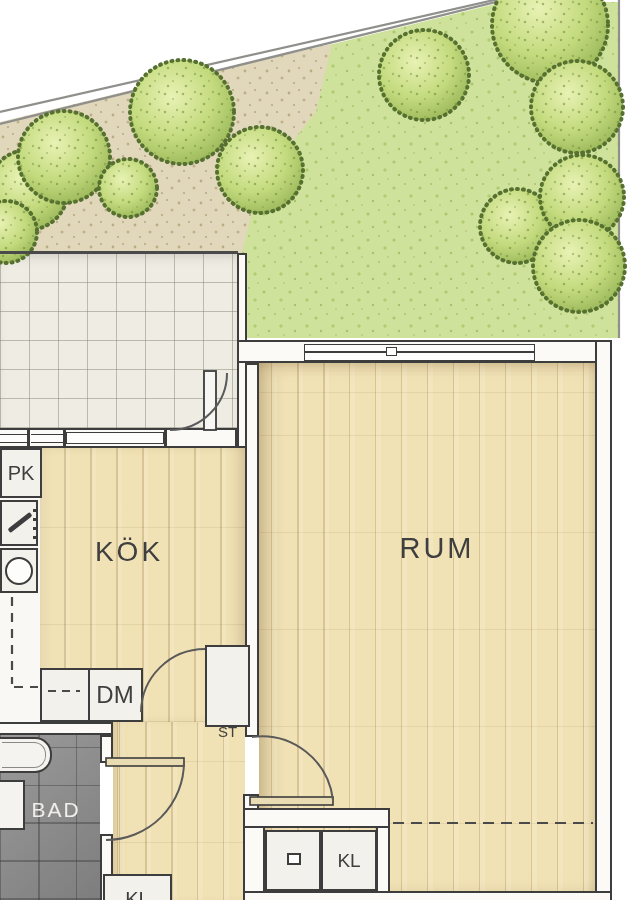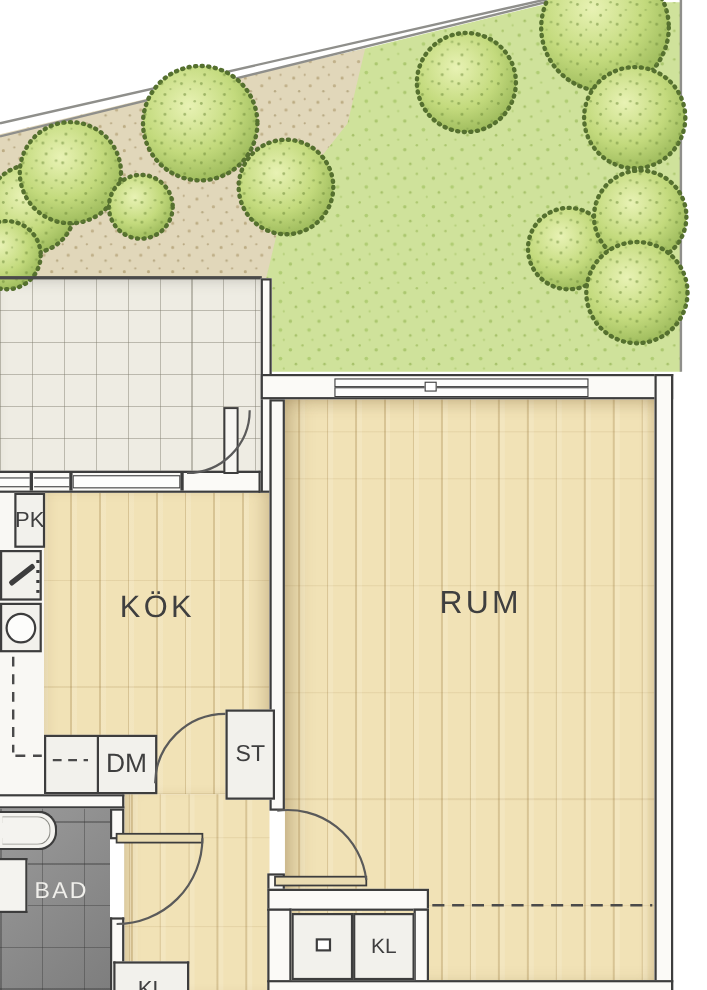--- a/index.html
+++ b/index.html
@@ -171,38 +171,38 @@
   <div class="abs wall" style="left:245px;top:363px;width:14px;height:374px;"></div>
   <div class="abs wall" style="left:243px;top:794px;width:16px;height:16px;"></div>
   <div class="abs wall" style="left:243px;top:808px;width:147px;height:20px;"></div>
   <div class="abs wall" style="left:243px;top:826px;width:22px;height:74px;border-bottom:none;"></div>
   <div class="abs wall" style="left:376px;top:826px;width:14px;height:67px;"></div>
   <div class="abs wall" style="left:243px;top:891px;width:369px;height:9px;border-bottom:none;"></div>
   <div class="abs wall" style="left:0;top:722px;width:113px;height:13px;border-left:none;"></div>
   <div class="abs wall" style="left:100px;top:735px;width:13px;height:28px;"></div>
   <div class="abs wall" style="left:100px;top:834px;width:13px;height:66px;border-bottom:none;"></div>
 
-  <div class="abs fix" style="left:13px;top:448px;width:28px;height:50px;">
+  <div class="abs fix" style="left:0;top:448px;width:42px;height:50px;">
     <div class="fix-label" style="font-size:20px;">PK</div>
   </div>
   <div class="abs fix" style="left:0;top:500px;width:38px;height:46px;">
     <div class="abs" style="left:4px;top:18px;width:28px;height:5px;background:#3d3d3d;transform:rotate(-38deg);border-radius:2px;"></div>
     <div class="abs" style="left:31px;top:5px;width:3px;height:32px;background:repeating-linear-gradient(0deg,#3d3d3d 0 3px,transparent 3px 9px);"></div>
   </div>
   <div class="abs fix" style="left:0;top:548px;width:38px;height:45px;">
     <div class="abs" style="left:3px;top:7px;width:28px;height:28px;border:2px solid #3d3d3d;border-radius:50%;box-sizing:border-box;background:#fdfdfb;"></div>
   </div>
   <div class="abs fix" style="left:40px;top:668px;width:103px;height:54px;">
     <div class="abs" style="left:46px;top:0;width:2px;height:100%;background:#3d3d3d;"></div>
     <div class="abs" style="left:48px;top:0;width:50px;height:100%;">
       <div class="fix-label" style="font-size:24px;">DM</div>
     </div>
   </div>
   <div class="abs fix" style="left:205px;top:645px;width:45px;height:82px;">
-    <div class="fix-label" style="font-size:21px;">ST</div>
+    <div class="fix-label" style="font-size:15px;margin-top:45px;">ST</div>
   </div>
 
   <div class="abs" style="left:0;top:737px;width:52px;height:36px;background:#f4f3ef;border:2.5px solid #3d3d3d;border-left:none;border-radius:0 17px 17px 0;box-sizing:border-box;">
     <div class="abs" style="left:2px;top:3px;right:4px;bottom:3px;border:1.5px solid #8a8a84;border-left:none;border-radius:0 12px 12px 0;"></div>
   </div>
   <div class="abs" style="left:0;top:780px;width:25px;height:50px;background:#f4f3ef;border:2.5px solid #3d3d3d;border-left:none;box-sizing:border-box;"></div>
 
   <div class="abs fix" style="left:265px;top:830px;width:56px;height:61px;border-width:2px;">
     <div class="abs" style="left:20px;top:21px;width:14px;height:12px;border:2.5px solid #3d3d3d;box-sizing:border-box;background:#fff;"></div>
   </div>
@@ -226,17 +226,17 @@
 
     <rect x="106" y="758" width="78" height="8" fill="#eadcb2" stroke="#3d3d3d" stroke-width="1.6"></rect>
     <path d="M 184,762 A 78 78 0 0 1 106,840" fill="none" stroke="#5a5a5a" stroke-width="2"></path>
 
     <line x1="393" y1="823" x2="593" y2="823" stroke="#4a4a4a" stroke-width="2.2" stroke-dasharray="11 7"></line>
     <line x1="12" y1="597" x2="12" y2="684" stroke="#4a4a4a" stroke-width="2.2" stroke-dasharray="9 7"></line>
     <line x1="14" y1="687" x2="38" y2="687" stroke="#4a4a4a" stroke-width="2.2" stroke-dasharray="9 7"></line>
     <line x1="48" y1="691" x2="80" y2="691" stroke="#4a4a4a" stroke-width="2.2" stroke-dasharray="8 6"></line>
   </svg>
 
-  <div class="abs room-label" style="left:78px;top:536px;width:130px;font-size:28px;letter-spacing:3px;">KÖK</div>
+  <div class="abs room-label" style="left:64px;top:536px;width:130px;font-size:28px;letter-spacing:3px;">KÖK</div>
   <div class="abs room-label" style="left:382px;top:532px;width:110px;font-size:29px;letter-spacing:3px;">RUM</div>
   <div class="abs room-label" style="left:22px;top:798px;width:68px;font-size:21px;letter-spacing:2px;color:#f0efeb;">BAD</div>
 
 </div>
 
 </body></html>

